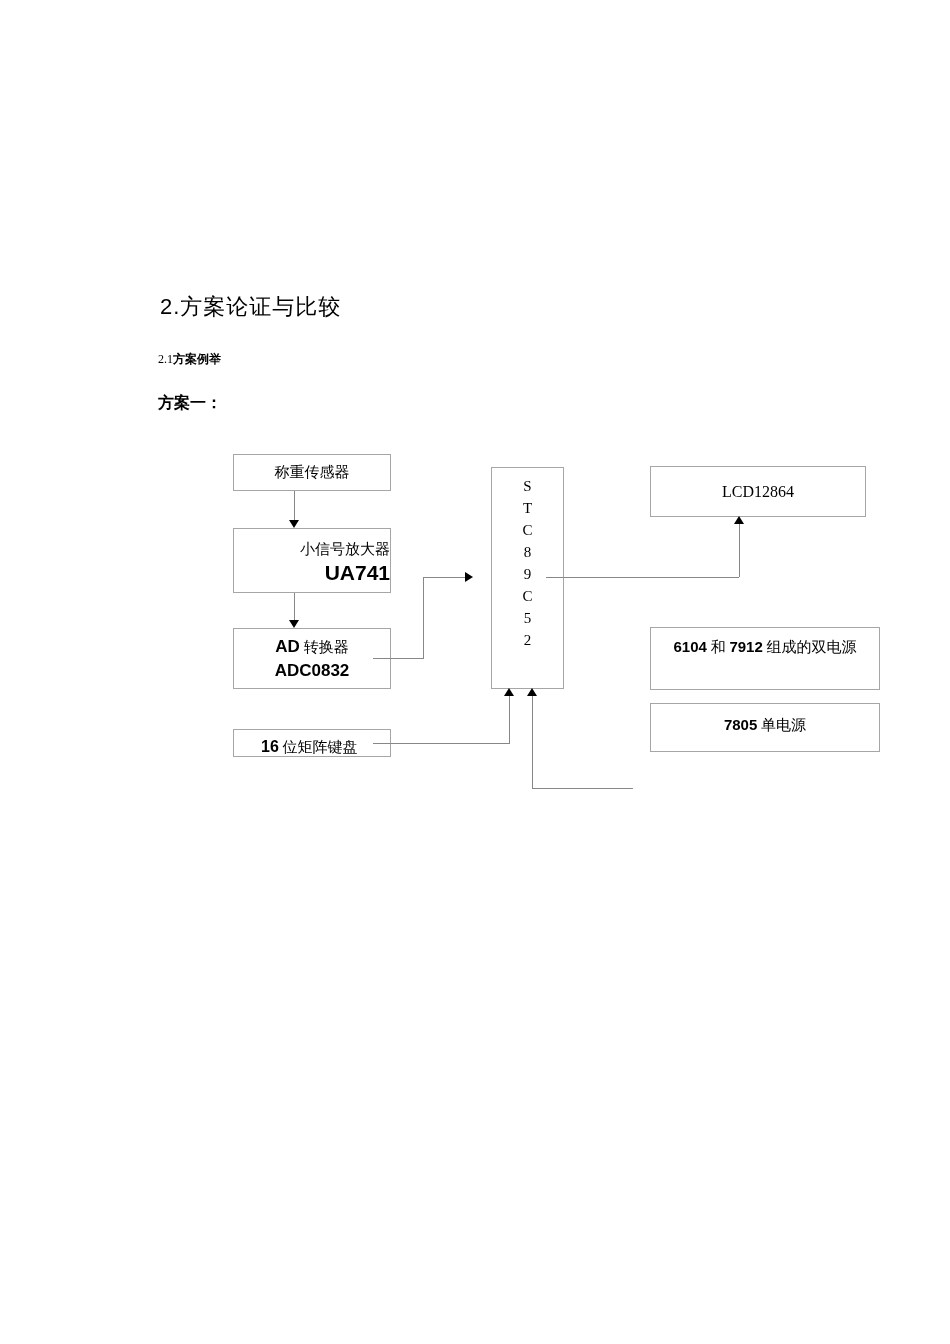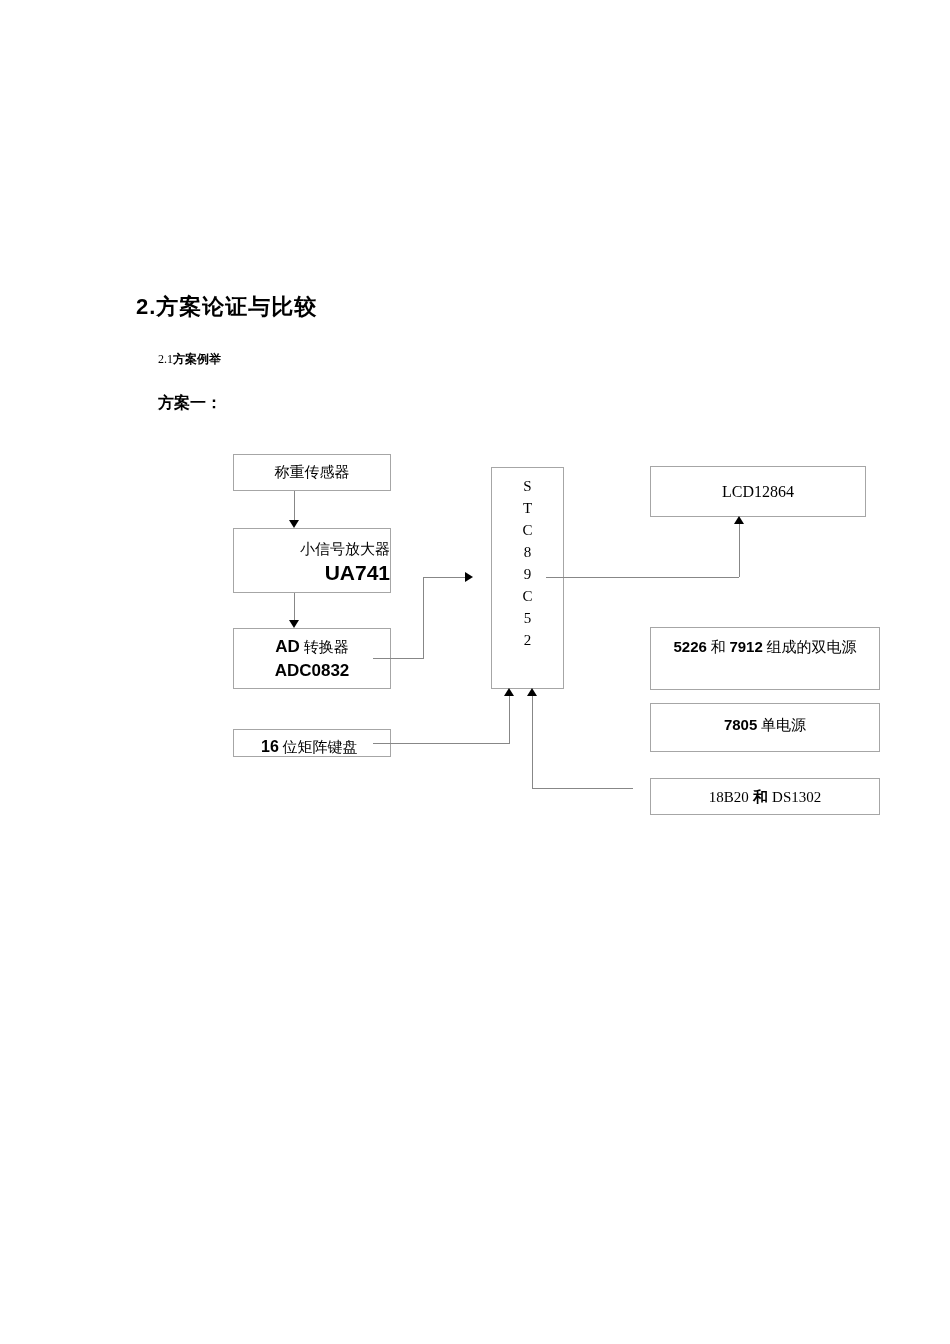--- a/index.html
+++ b/index.html
@@ -6,23 +6,23 @@
   html,body { background:#ffffff; }
   .page {
     position:relative;
     width:950px; height:1344px;
     background:#ffffff;
     overflow:hidden;
     color:#000;
     font-family:"Liberation Serif","DejaVu Serif",serif;
   }
   .h1 {
-    position:absolute; left:136px; top:292px;
+    position:absolute; left:160px; top:292px;
     font-family:"Liberation Sans","DejaVu Sans",sans-serif;
-    font-weight:bold; font-size:22px; letter-spacing:1px;text-align:center;
+    font-weight:normal; font-size:22px; letter-spacing:1px;text-align:center;
   }
   .h2 {
     position:absolute; left:158px; top:351px;
     font-size:12px; font-weight:bold;
   }
   .h2 .no { font-family:"Liberation Serif","DejaVu Serif",serif; font-weight:normal; }
   .h2 .cn { font-family:"Liberation Sans","DejaVu Sans",sans-serif; font-weight:bold; }
   .h3 {
     position:absolute; left:158px; top:393px;
     font-family:"Liberation Sans","DejaVu Sans",sans-serif;
@@ -93,25 +93,24 @@
     <div>C</div>
     <div>8</div>
     <div>9</div>
     <div>C</div>
     <div>5</div>
     <div>2</div>
   </div>
 
   <div class="box lcd"><span>LCD12864</span></div>
 
-  <div class="box dual"><span class="num">5226</span><span> 和 </span><span class="num">7912</span><span> 组成的双电源</span></div>
+  <div class="box dual"><span class="num">6104</span><span> 和 </span><span class="num">7912</span><span> 组成的双电源</span></div>
 
   <div class="box single"><span class="num">7805</span><span> 单电源</span></div>
 
-  <div class="box rtc"><span>18B20</span><span class="boldcn"> 和 </span><span>DS1302</span></div>
 
   <div class="line" style="left:294px; top:491px; width:1px; height:30px;"></div>
   <div class="arr arr-down" style="left:289px; top:520px;"></div>
 
   <div class="line" style="left:294px; top:593px; width:1px; height:28px;"></div>
   <div class="arr arr-down" style="left:289px; top:620px;"></div>
 
   <div class="line" style="left:373px; top:658px; width:50px; height:1px;"></div>
   <div class="line" style="left:423px; top:578px; width:1px; height:81px;"></div>
   <div class="line" style="left:423px; top:577px; width:42px; height:1px;"></div>

